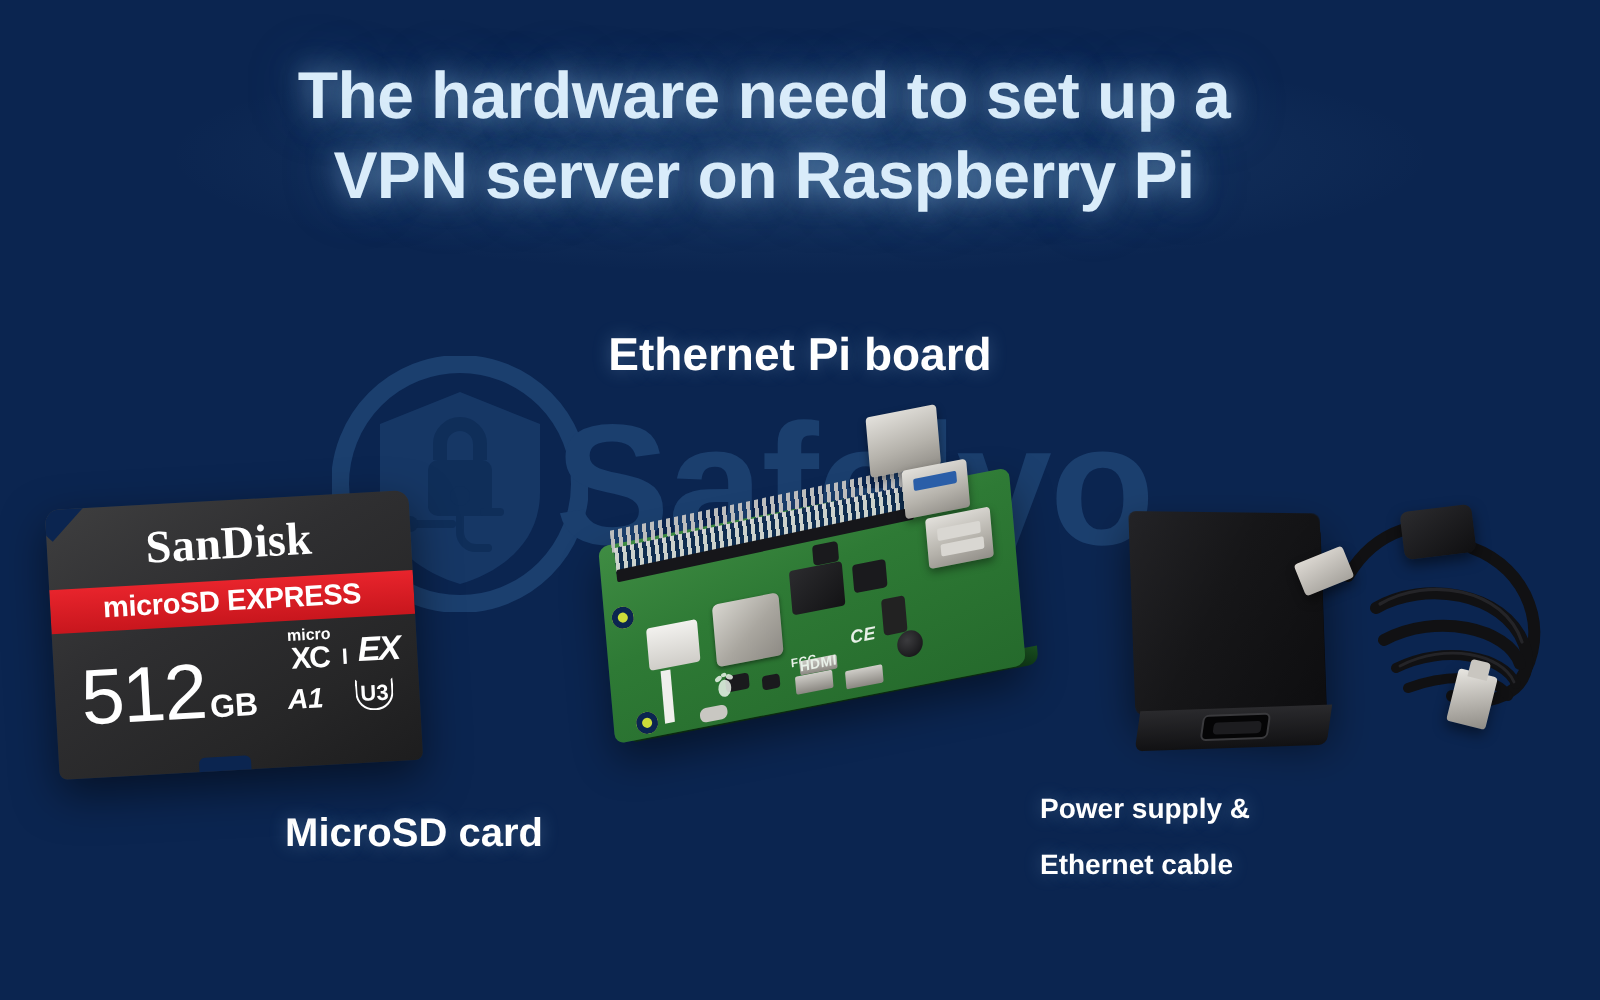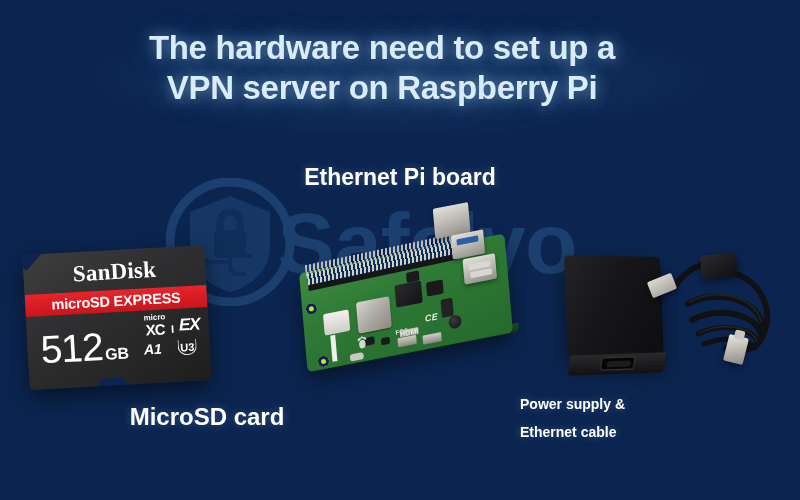--- a/index.html
+++ b/index.html
@@ -58,21 +58,21 @@
 
   
   .caption {
     position:absolute;
     font-weight:700; color:#ffffff;
     text-shadow:0 0 9px rgba(150,200,240,.30);
     line-height:28px;
     white-space:pre-line;
   }
   #cap-pi    { left:0; top:163px; width:800px; text-align:center; font-size:23px; }
-  #cap-sd    { left:0; top:403px; width:390px; text-align:center; font-size:24px;padding-left:24px; }
+  #cap-sd    { left:0; top:403px; width:390px; text-align:center; font-size:20px;padding-left:24px; }
   #cap-psu   { left:520px; top:390px; width:280px; font-size:14px; }
 
   
   .sd-wrap {
     position:absolute; left:26px; top:250px;
     width:182px; height:135px;
     transform:rotate(-3.2deg);
   }
   .sd-card {
     position:absolute; inset:0;

